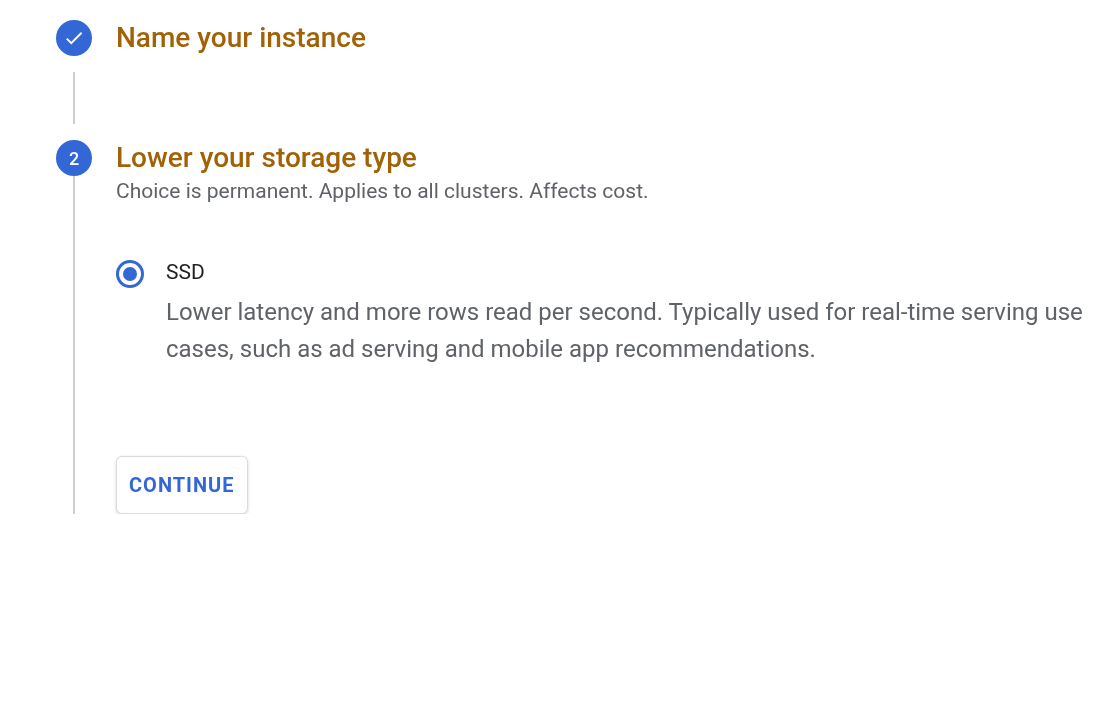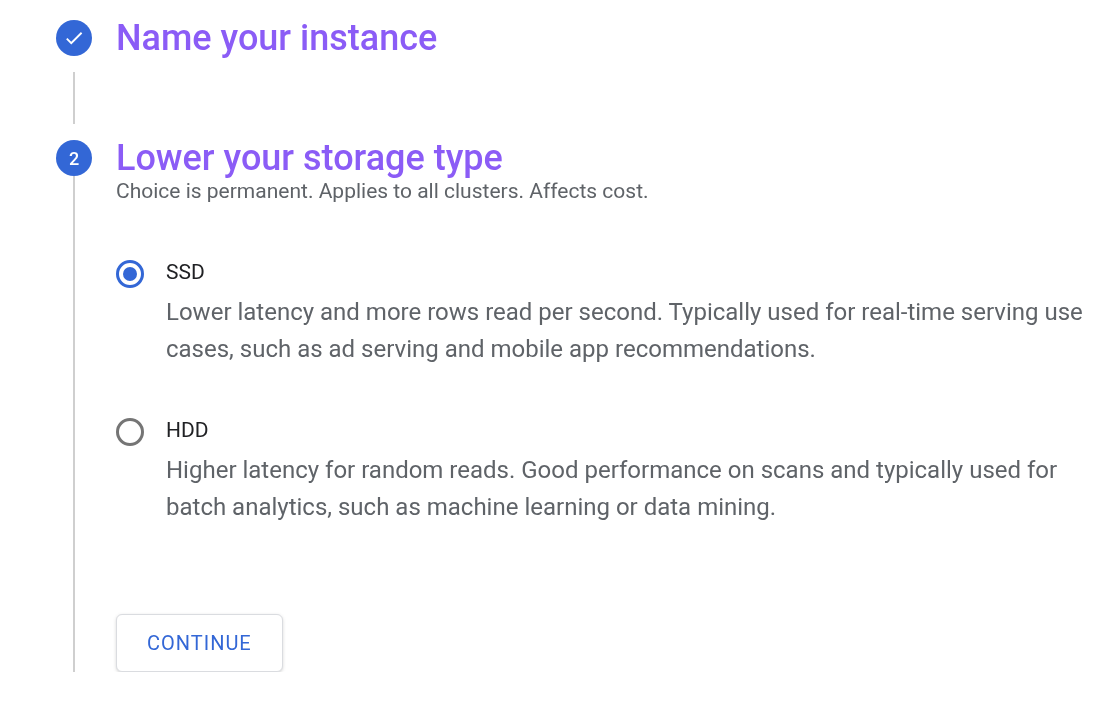--- a/index.html
+++ b/index.html
@@ -39,23 +39,23 @@
       font-size: 18px;
       color: #fff;
       font-weight: 500;
     }
     .check-svg {
       width: 22px;
       height: 22px;
       fill: #fff;
     }
     .step-title {
-      font-size: 36px;
+      font-size: 28px;
       font-weight: 500;
-      color: #8b5cf6;
+      color: #a16207;
       line-height: 36px;
       letter-spacing: 0;
     }
     .connector {
       width: 2px;
       background: #cfcfcf;
       height: 52px;
       margin: 16px 0 16px 17px;
     }
     .step-content {
@@ -122,23 +122,23 @@
       font-size: 24px;
       color: #5f6368;
       margin-top: 6px;
       line-height: 1.55;
     }
     .continue-btn {
       display: inline-block;
       background: #fff;
       border: 1px solid #dadce0;
       border-radius: 6px;
-      padding: 16px 30px;
+      padding: 16px 12px;
       font-size: 20px;
-      font-weight: 400;
+      font-weight: 700;
       color: #3367d6;
       letter-spacing: 1px;
       text-transform: uppercase;
       cursor: pointer;
       box-shadow: 0 1px 2px rgba(0,0,0,0.08), 0 1px 3px 1px rgba(60,64,67,.08);
       margin-top: 40px;
       font-family: inherit;
     }
   </style>
 </head>
@@ -170,27 +170,20 @@
     <div class="radio-group">
 
       <div class="radio-option">
         <div class="radio-circle selected"></div>
         <div class="radio-body">
           <div class="radio-label">SSD</div>
           <div class="radio-desc">Lower latency and more rows read per second. Typically used for real-time serving use cases, such as ad serving and mobile app recommendations.</div>
         </div>
       </div>
 
-      <div class="radio-option">
-        <div class="radio-circle"></div>
-        <div class="radio-body">
-          <div class="radio-label">HDD</div>
-          <div class="radio-desc">Higher latency for random reads. Good performance on scans and typically used for batch analytics, such as machine learning or data mining.</div>
-        </div>
-      </div>
 
     </div>
 
     <button class="continue-btn">Continue</button>
 
   </div>
 
 </div>
 
 </body></html>

